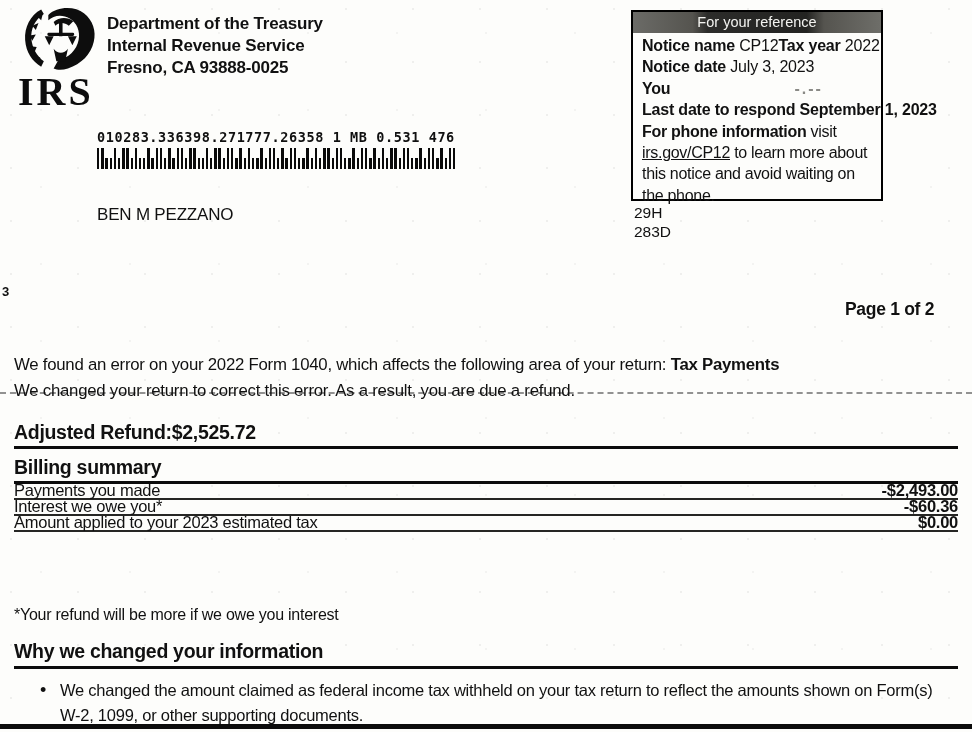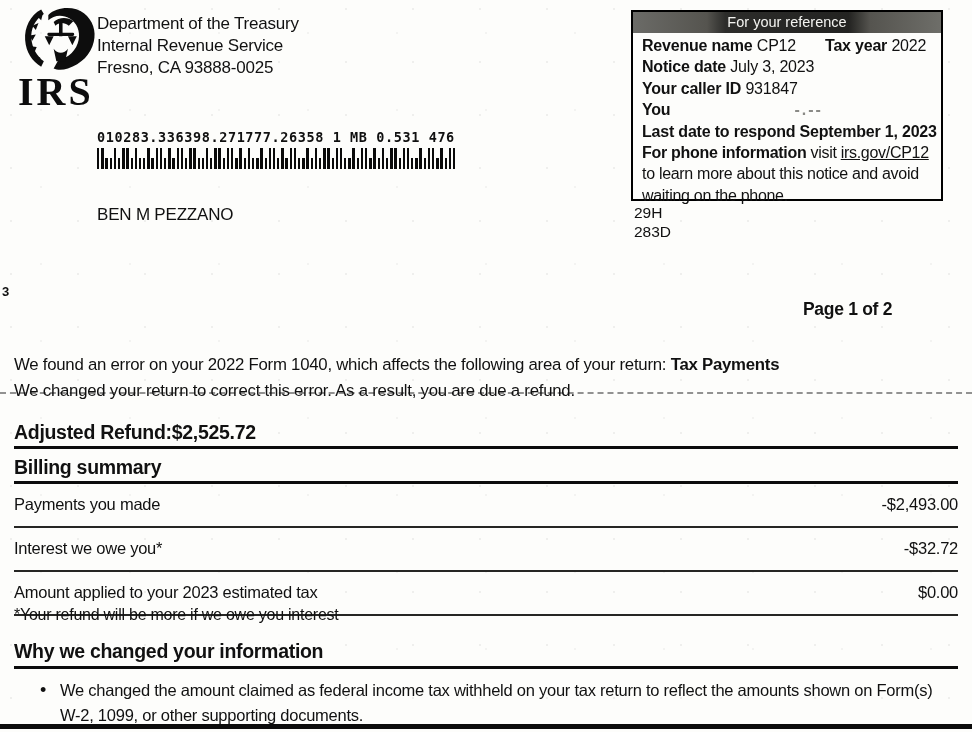--- a/index.html
+++ b/index.html
@@ -14,25 +14,25 @@
     background-size:67px 53px, 89px 77px;
   }
   .abs { position:absolute; }
 
   
   .logo-wrap { left:18px; top:6px; width:100px; }
   .logo-irs {
     font-family:"Liberation Serif", serif; font-weight:700; font-size:40px;
     letter-spacing:3px; color:#0d0d0d; line-height:1; margin-top:-4px;
   }
-  .agency { left:97px; top:13px; font-size:17px; line-height:22px; font-weight:400; letter-spacing:-0.2px; }
+  .agency { left:107px; top:13px; font-size:17px; line-height:22px; font-weight:700; letter-spacing:-0.2px; }
 
   
   .ref-box {
-    left:631px; top:10px; width:312px; height:191px;
+    left:631px; top:10px; width:252px; height:191px;
     border:2.5px solid #000; background:#fdfdfb;
   }
   .ref-bar {
     height:21px; width:100%;
     background:linear-gradient(90deg,#6b6b67 0%, #55544f 24%, #2c2c2a 30%, #232321 70%, #55544f 77%, #6e6e69 100%);
     color:#f4f4f1; font-size:14.5px; text-align:center; line-height:21px; font-weight:500;
   }
   .ref-body { padding:2px 7px 0 9px; font-size:16px; line-height:21.4px; letter-spacing:-0.2px; }
   .ref-row { white-space:nowrap; }
   .ref-row b, .ref-body b { font-weight:700; }
@@ -44,42 +44,42 @@
   .form-codes { left:634px; top:203px; font-size:15.5px; line-height:19px; letter-spacing:0; }
 
   
   .routing { left:97px; top:129px; font-family:"DejaVu Sans Mono", monospace; font-weight:700; font-size:13.5px; letter-spacing:0.6px; }
   .barcode { left:97px; top:147px; height:22px; display:flex; align-items:flex-end; }
   .barcode span { display:inline-block; width:2.4px; margin-right:1.8px; background:#0a0a0a; }
   .barcode .t { height:21px; } .barcode .s { height:11px; }
   .recipient { left:97px; top:205px; font-size:17px; font-weight:500; letter-spacing:-0.2px; }
 
   .margin-mark { left:2px; top:284px; font-size:13px; font-weight:700; }
-  .page-indicator { left:803px; top:299px; font-size:17.5px; font-weight:700; letter-spacing:-0.3px; }
+  .page-indicator { left:845px; top:299px; font-size:17.5px; font-weight:700; letter-spacing:-0.3px; }
 
   
   .body-line1 { left:14px; top:355px; width:946px; font-size:16.8px; letter-spacing:-0.25px; }
   .body-line1 b { font-weight:700; }
   .body-line2 { left:14px; top:381px; width:946px; font-size:16.8px; letter-spacing:-0.25px; }
   .scan-dash { left:0; top:392px; width:972px; border-top:2px dashed rgba(40,40,40,0.5); }
 
   .h-refund { left:14px; top:421px; font-size:19.5px; font-weight:700; letter-spacing:-0.3px; display:flex; }
   .rule { background:#0c0c0c; }
   .rule-refund { left:14px; top:446px; width:944px; height:3px; }
   .h-billing { left:14px; top:456px; font-size:19.5px; font-weight:700; letter-spacing:-0.3px; }
   .rule-billing { left:14px; top:481px; width:944px; height:2.5px; }
 
   .bill-table { left:14px; top:483.5px; width:944px; }
   .bill-row {
     display:flex; justify-content:space-between; align-items:center;
-    height:44px; font-size:16.5px; letter-spacing:-0.25px;
+    height:16px; font-size:16.5px; letter-spacing:-0.25px;
     border-bottom:2px solid #262624;
   }
   .bill-row.last { border-bottom:3.5px solid #000; font-weight:700; }
-  .bill-row .amt { text-align:center; }
+  .bill-row .amt { text-align:center;font-weight:bold; }
   .footnote { left:14px; top:606px; font-size:16px; letter-spacing:-0.25px; }
 
   .h-why { left:14px; top:640px; font-size:19.5px; font-weight:700; letter-spacing:-0.3px; }
   .rule-why { left:14px; top:666px; width:944px; height:3px; }
   .bullets { left:38px; top:678px; width:906px; list-style:none; }
   .bullets li { font-size:16.5px; line-height:24.5px; letter-spacing:-0.25px; padding-left:22px; position:relative; }
   .bullets li::before { content:"\2022"; position:absolute; left:2px; font-size:18px; }
   .rule-bottom { left:0; top:724px; width:972px; height:4.5px; }
 </style>
 </head>
@@ -108,25 +108,24 @@
   <div class="abs agency">
     <div>Department of the Treasury</div>
     <div>Internal Revenue Service</div>
     <div>Fresno, CA 93888-0025</div>
   </div>
 
   <div class="abs ref-box">
     <div class="ref-bar">For your reference</div>
     <div class="ref-body">
       <div class="ref-row ref-pair">
-        <span class="cell1"><b>Revenue name</b> <span>CP12</span></span>
+        <span class="cell1"><b>Notice name</b> <span>CP12</span></span>
         <span><b>Tax year</b> <span>2022</span></span>
       </div>
       <div class="ref-row"><b>Notice date</b> <span>July 3, 2023</span></div>
-      <div class="ref-row"><b>Your caller ID</b> <span>931847</span></div>
       <div class="ref-row"><b>You</b><span class="redacted-val">-.--</span></div>
       <div class="ref-row"><b>Last date to respond</b> <b>September 1, 2023</b></div>
       <div class="ref-moreinfo"><b>For phone information</b> <span>visit</span> <span class="ref-link">irs.gov/CP12</span> <span>to learn more about this notice and avoid waiting on the phone.</span></div>
     </div>
   </div>
   <div class="abs form-codes">
     <div>29H</div>
     <div>283D</div>
   </div>
 
@@ -239,21 +238,21 @@
 
   <div class="abs h-billing">Billing summary</div>
   <div class="abs rule rule-billing"></div>
   <div class="abs bill-table">
     <div class="bill-row">
       <span>Payments you made</span>
       <span class="amt">-$2,493.00</span>
     </div>
     <div class="bill-row">
       <span>Interest we owe you*</span>
-      <span class="amt">-$32.72</span>
+      <span class="amt">-$60.36</span>
     </div>
     <div class="bill-row">
       <span>Amount applied to your 2023 estimated tax</span>
       <span class="amt">$0.00</span>
     </div>
   </div>
   <div class="abs footnote">*Your refund will be more if we owe you interest</div>
 
   <div class="abs h-why">Why we changed your information</div>
   <div class="abs rule rule-why"></div>

